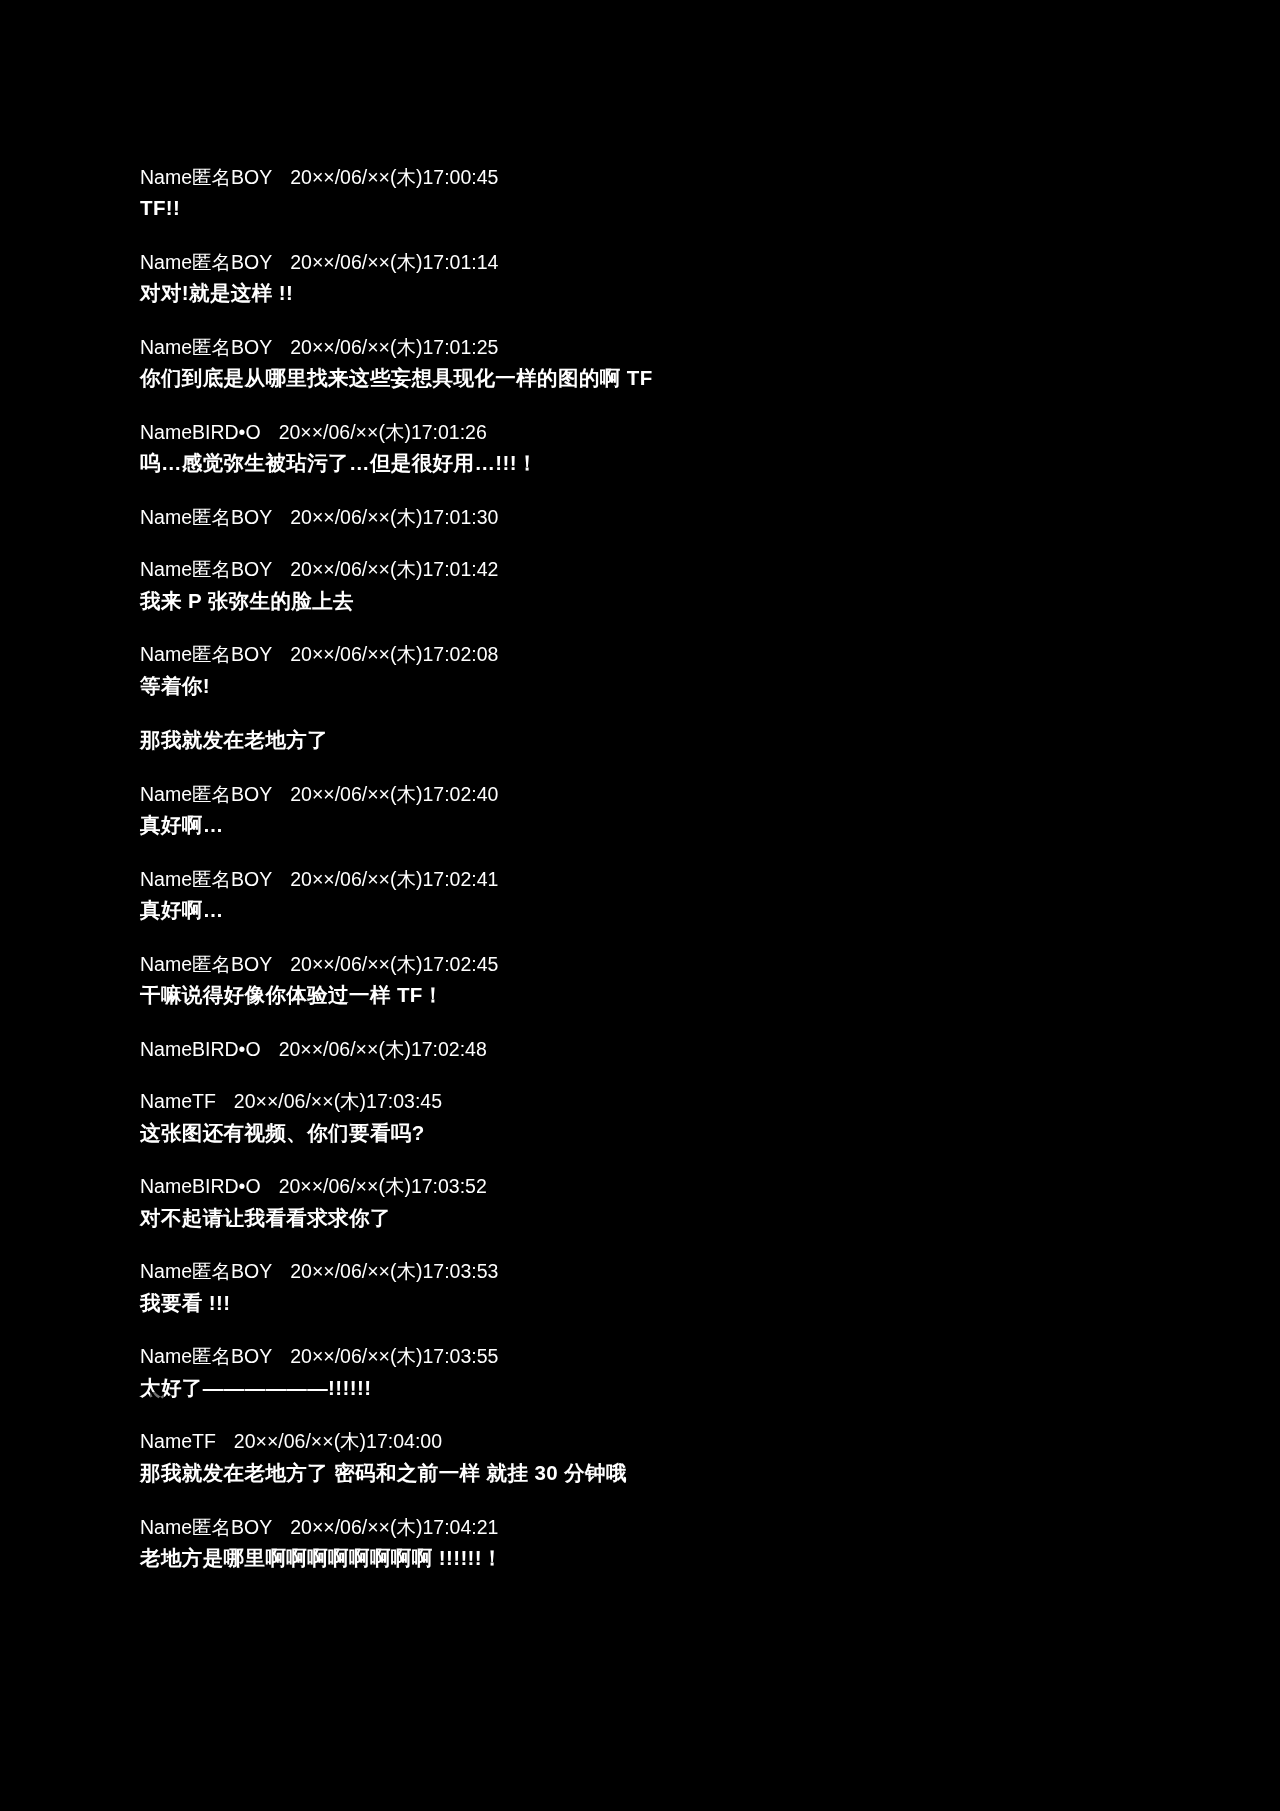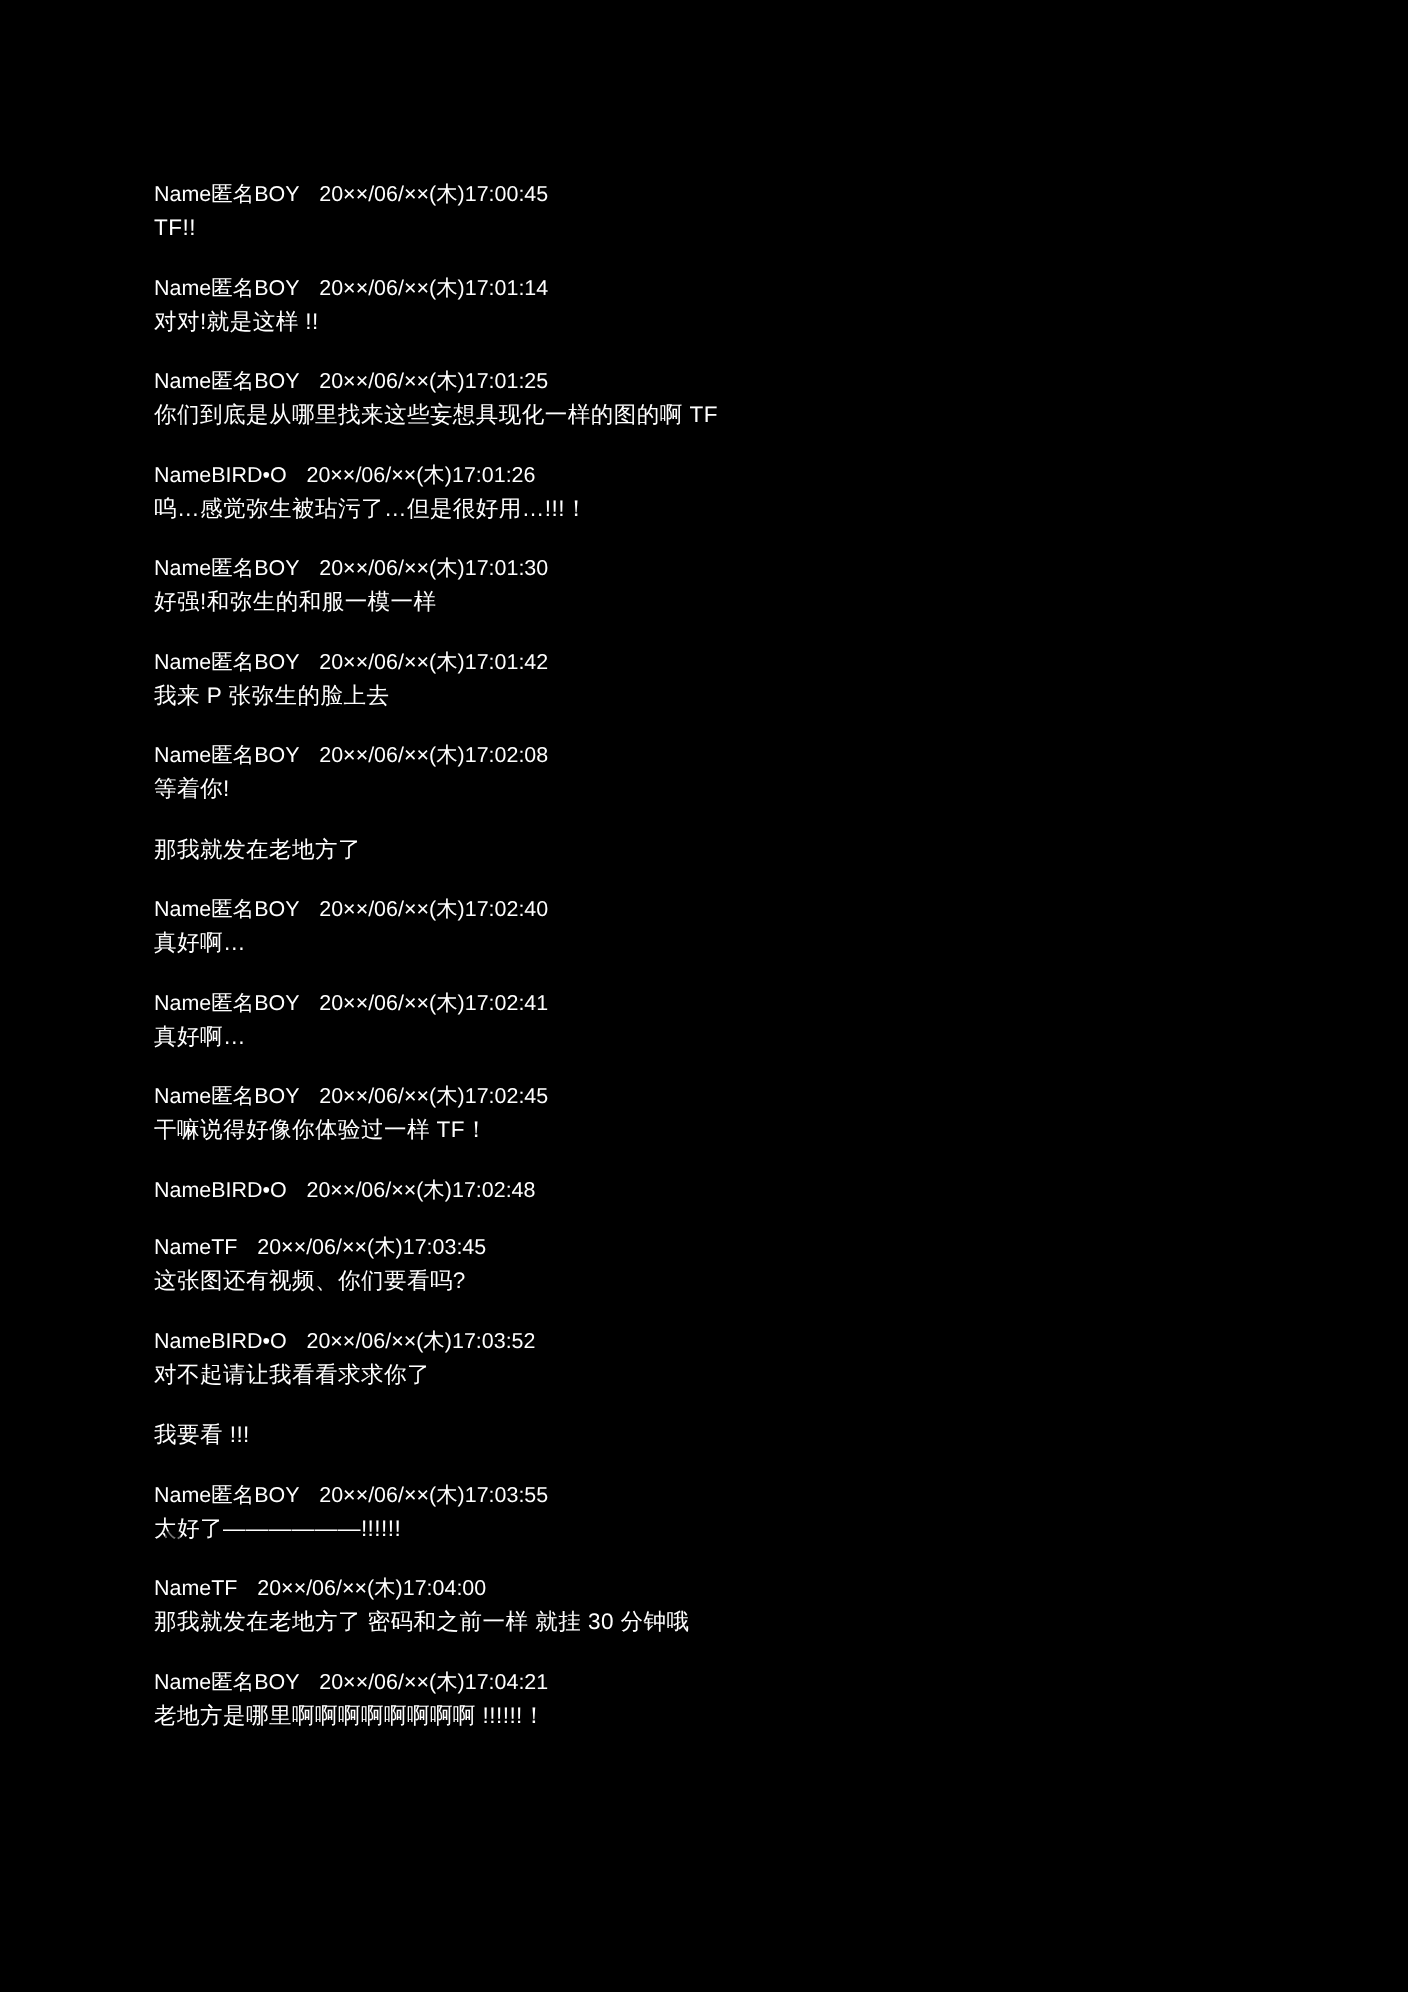--- a/index.html
+++ b/index.html
@@ -45,20 +45,21 @@
     margin-left: 18px;
     letter-spacing: 0px;
   }
   .post-body {
     color: #ffffff;
     font-size: 20.5px;
     line-height: 1.5;
     margin-top: 2px;
     letter-spacing: 0.4px;
     white-space: nowrap;
+    font-weight: bold;
   }
   .mask-artifact {
     position: absolute;
     left: 150px;
     top: 1392px;
     width: 14px;
     height: 14px;
     background: #000000;
     opacity: 0.55;
   }
@@ -79,21 +80,20 @@
       <div class="post">
         <div class="post-header"><span class="name-label">Name</span><span class="handle">匿名BOY</span><span class="date">20××/06/××(木)17:01:25</span></div>
         <div class="post-body">你们到底是从哪里找来这些妄想具现化一样的图的啊 TF</div>
       </div>
       <div class="post">
         <div class="post-header"><span class="name-label">Name</span><span class="handle">BIRD•O</span><span class="date">20××/06/××(木)17:01:26</span></div>
         <div class="post-body">呜…感觉弥生被玷污了…但是很好用…!!!！</div>
       </div>
       <div class="post">
         <div class="post-header"><span class="name-label">Name</span><span class="handle">匿名BOY</span><span class="date">20××/06/××(木)17:01:30</span></div>
-        <div class="post-body">好强!和弥生的和服一模一样</div>
       </div>
       <div class="post">
         <div class="post-header"><span class="name-label">Name</span><span class="handle">匿名BOY</span><span class="date">20××/06/××(木)17:01:42</span></div>
         <div class="post-body">我来 P 张弥生的脸上去</div>
       </div>
       <div class="post">
         <div class="post-header"><span class="name-label">Name</span><span class="handle">匿名BOY</span><span class="date">20××/06/××(木)17:02:08</span></div>
         <div class="post-body">等着你!</div>
       </div>
       <div class="post">
@@ -116,20 +116,21 @@
       </div>
       <div class="post">
         <div class="post-header"><span class="name-label">Name</span><span class="handle">TF</span><span class="date">20××/06/××(木)17:03:45</span></div>
         <div class="post-body">这张图还有视频、你们要看吗?</div>
       </div>
       <div class="post">
         <div class="post-header"><span class="name-label">Name</span><span class="handle">BIRD•O</span><span class="date">20××/06/××(木)17:03:52</span></div>
         <div class="post-body">对不起请让我看看求求你了</div>
       </div>
       <div class="post">
+        <div class="post-header"><span class="name-label">Name</span><span class="handle">匿名BOY</span><span class="date">20××/06/××(木)17:03:53</span></div>
         <div class="post-body">我要看 !!!</div>
       </div>
       <div class="post">
         <div class="post-header"><span class="name-label">Name</span><span class="handle">匿名BOY</span><span class="date">20××/06/××(木)17:03:55</span></div>
         <div class="post-body">太好了——————!!!!!!</div>
       </div>
       <div class="post">
         <div class="post-header"><span class="name-label">Name</span><span class="handle">TF</span><span class="date">20××/06/××(木)17:04:00</span></div>
         <div class="post-body">那我就发在老地方了 密码和之前一样 就挂 30 分钟哦</div>
       </div>

